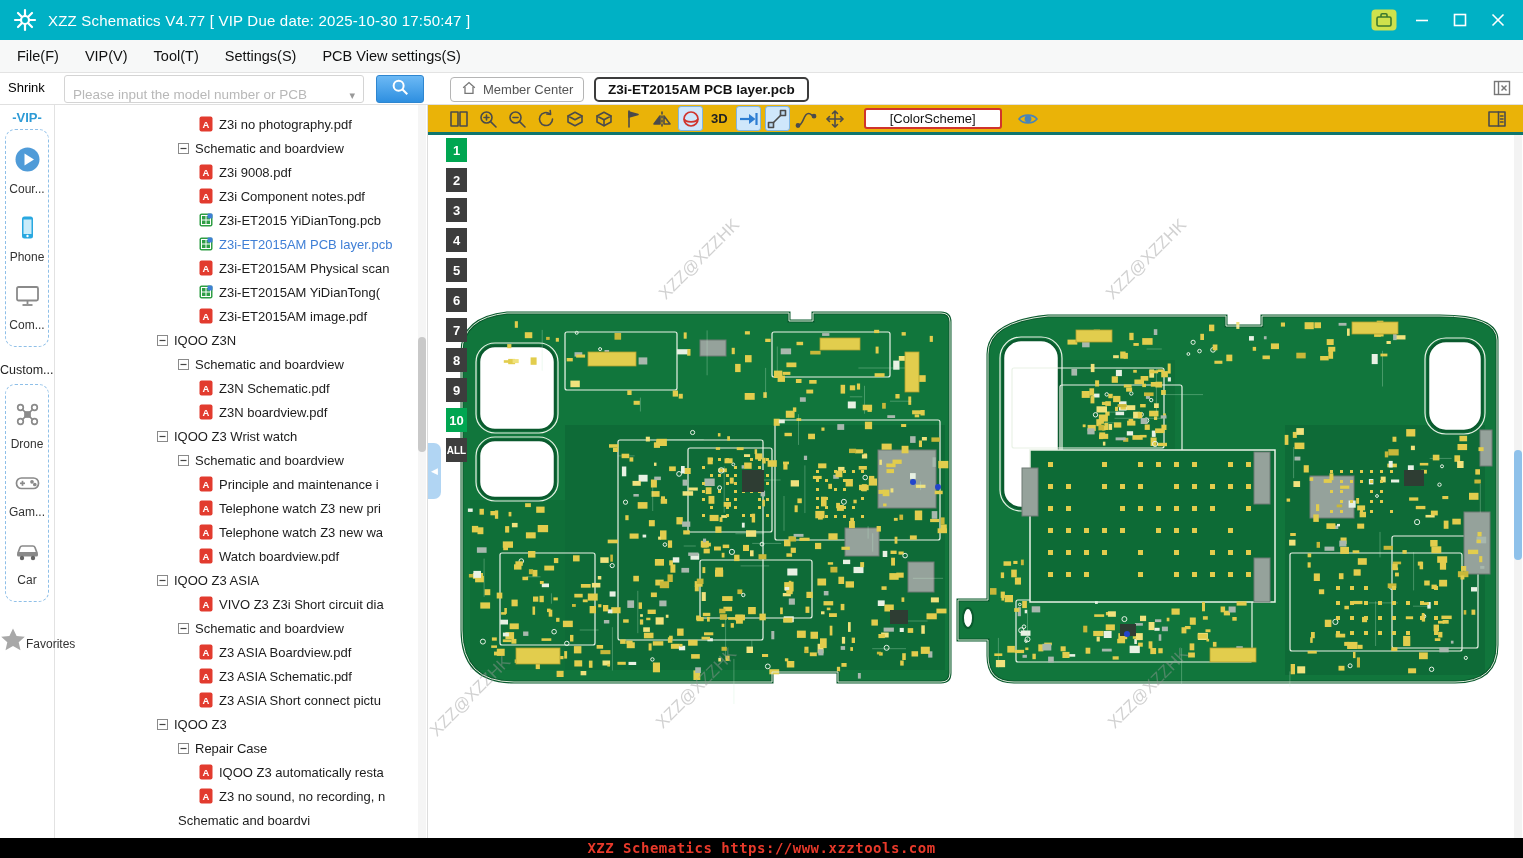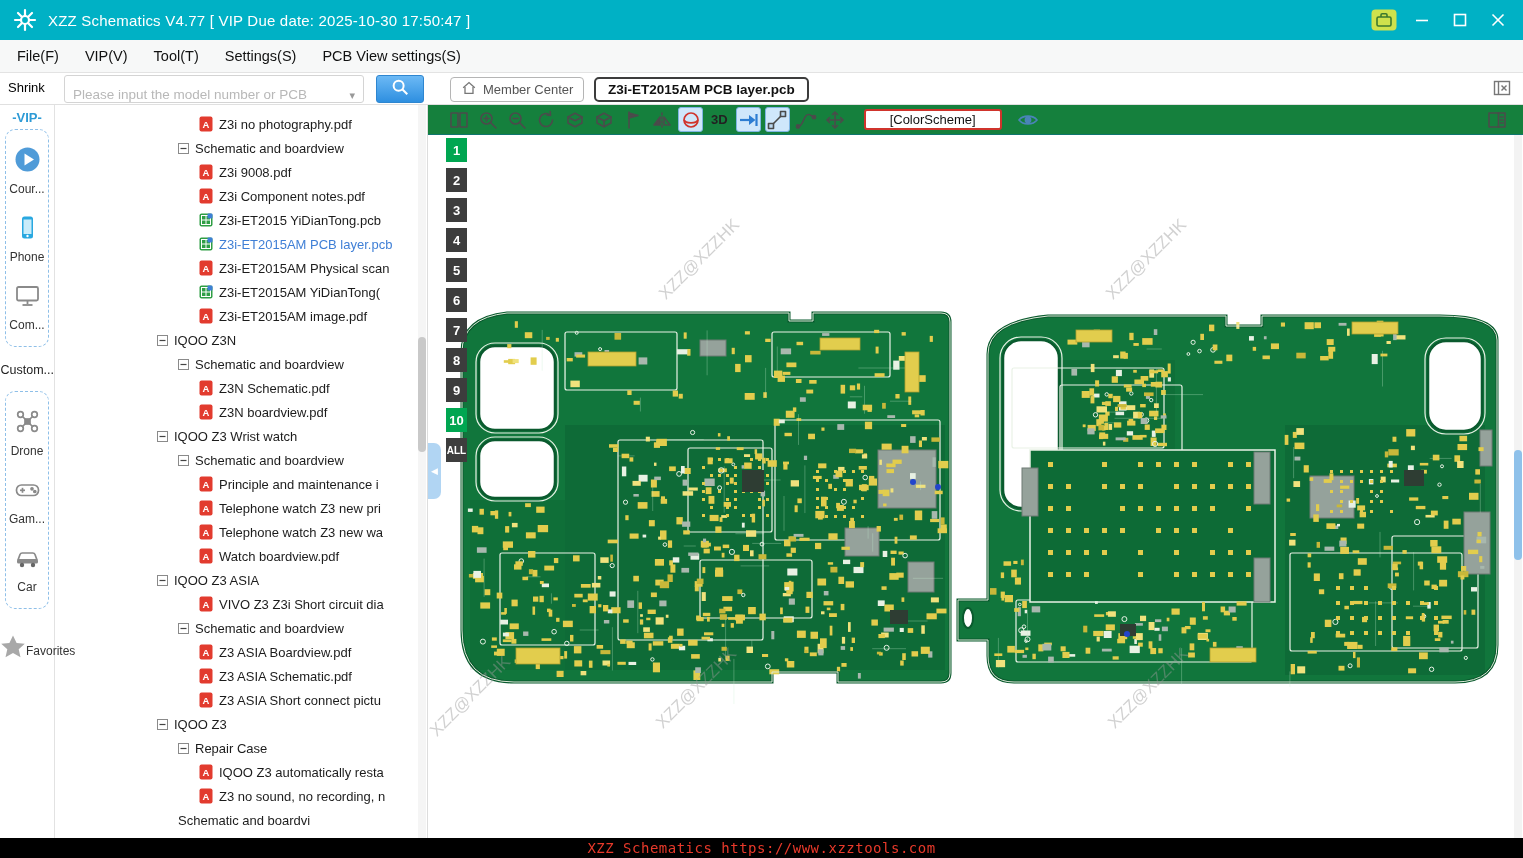--- a/index.html
+++ b/index.html
@@ -29,54 +29,54 @@
   .member{position:absolute;left:450px;top:4px;height:25px;border:1px solid #b5b5b5;border-radius:4px;background:#fff;display:flex;align-items:center;gap:6px;padding:0 10px;font-size:13px;color:#555;cursor:pointer}
   .tab{position:absolute;left:594px;top:4px;height:25px;border:2px solid #3c3c3c;border-radius:5px;display:flex;align-items:center;padding:0 12px;font-size:13.5px;font-weight:bold;color:#111;background:#fff;cursor:pointer}
   .panel-close{position:absolute;right:12px;top:6px;cursor:pointer}
 
   
   .vip-sidebar{position:absolute;left:0;top:105px;width:55px;height:733px;border-right:1px solid #e2e2e2;background:#fff}
   .vip-label{color:#2e9bd6;font-size:13px;font-weight:bold;text-align:center;margin-top:5px}
   .vip-box{border:1px dashed #8ebfe8;border-radius:10px;margin:4px 5px;padding:6px 0}
   .vip-item{display:flex;flex-direction:column;align-items:center;padding:10px 0 8px;cursor:pointer}
   .vip-item .lbl{font-size:12px;color:#333;margin-top:5px;max-width:66px;overflow:hidden;white-space:nowrap}
-  .custom-label{font-size:12.5px;color:#222;text-align:right;margin:16px 0 14px}
+  .custom-label{font-size:12.5px;color:#222;text-align:left;margin:16px 0 7px}
   .fav{display:flex;flex-direction:row;align-items:center;margin-top:25px;cursor:pointer}
   .fav .lbl{font-size:12px;color:#333;margin-top:4px}
 
   
   .tree-panel{position:absolute;left:75px;top:105px;width:353px;height:733px;background:#fff;border-right:1px solid #ddd;overflow:hidden}
   #treeRows{margin-top:7px}
   .tree-row{height:24px;display:flex;align-items:center;font-size:13px;color:#1c1c1c;white-space:nowrap;cursor:pointer}
   .tree-row .t-toggle,.tree-row .t-file{display:flex;align-items:center;margin-right:6px;flex:0 0 auto}
   .tree-row.sel .t-label{color:#3f7fd6}
   .tree-scrollbar{position:absolute;left:418px;top:105px;width:8px;height:733px;background:#f5f5f5}
   .tree-scrollbar .thumb{position:absolute;left:0;top:232px;width:8px;height:115px;background:#c9c9c9;border-radius:4px}
 
   
   .main{position:absolute;left:428px;top:105px;width:1095px;height:733px;background:#fff}
-  .pcb-toolbar{position:absolute;top:0;left:0;right:0;height:30px;border-bottom:1px solid #0f766e;display:flex;align-items:center;padding-left:18px;gap:4px;background:#15803d}
+  .pcb-toolbar{position:absolute;top:0;left:0;right:0;height:30px;border-bottom:3px solid #0f766e;display:flex;align-items:center;padding-left:18px;gap:4px;background:#eab308}
   .tool-btn{width:25px;height:25px;display:flex;align-items:center;justify-content:center;border:1px solid transparent;border-radius:3px;cursor:pointer}
   .tool-btn.active{background:#cfe7fb;border-color:#7fb5e3}
   .tool-label3d{font-weight:bold;font-size:13px;color:#222;padding:0 4px;cursor:pointer}
   .colorscheme{border:2px solid #d0342c;border-radius:3px;padding:1px 24px;font-size:13px;color:#111;margin-left:12px;cursor:pointer;background:#fff}
   .eye-btn{margin-left:10px}
   .panel-btn{margin-left:auto;margin-right:14px}
   .layer-col{position:absolute;left:18px;top:33px;display:flex;flex-direction:column;gap:6px;z-index:5}
   .layer-btn{width:21px;height:24px;background:#3d3d3d;color:#fff;font-size:13px;font-weight:bold;display:flex;align-items:center;justify-content:center;cursor:pointer}
   .layer-btn.active{background:#00a651}
   .layer-btn.all{font-size:10px}
   #pcbSvg{position:absolute;left:0;top:30px}
   .collapse-handle{position:absolute;left:0;top:338px;width:13px;height:56px;background:rgba(125,185,235,.6);border-radius:0 7px 7px 0;color:#fff;font-size:9px;display:flex;align-items:center;justify-content:center;cursor:pointer;z-index:6}
   .v-scroll{position:absolute;right:1px;top:30px;width:8px;height:703px;background:#f3f3f3}
   .v-scroll .thumb{position:absolute;top:315px;height:110px;width:8px;background:#8fc1ea;border-radius:4px}
 
   
   .footer{position:absolute;left:0;top:838px;width:100%;height:20px;background:#000;display:flex;align-items:center;justify-content:center}
-  .footer span{font-family:"DejaVu Sans Mono",monospace;font-size:14px;font-weight:normal;color:#e8392a;letter-spacing:.5px}
+  .footer span{font-family:"DejaVu Sans Mono",monospace;font-size:14px;font-weight:bold;color:#e8392a;letter-spacing:.5px}
 </style>
 </head>
 <body>
 
 <div class="app">
 
   <div class="titlebar">
     <span class="app-icon">
         <svg width="26" height="26" viewBox="0 0 26 26" stroke="#fff" stroke-width="2.2" stroke-linecap="round">
           <line x1="13" y1="3" x2="13" y2="23"></line>

